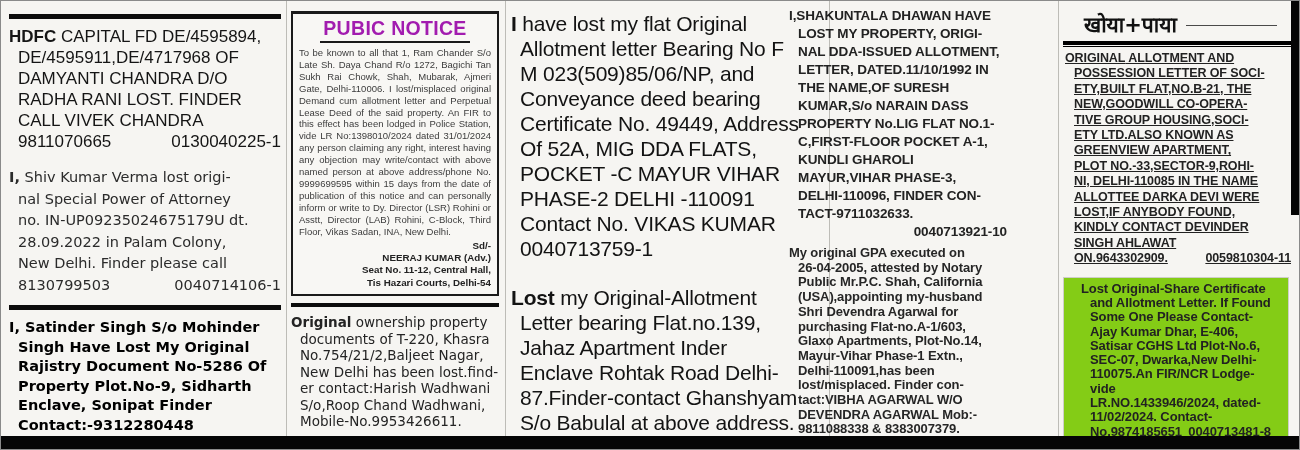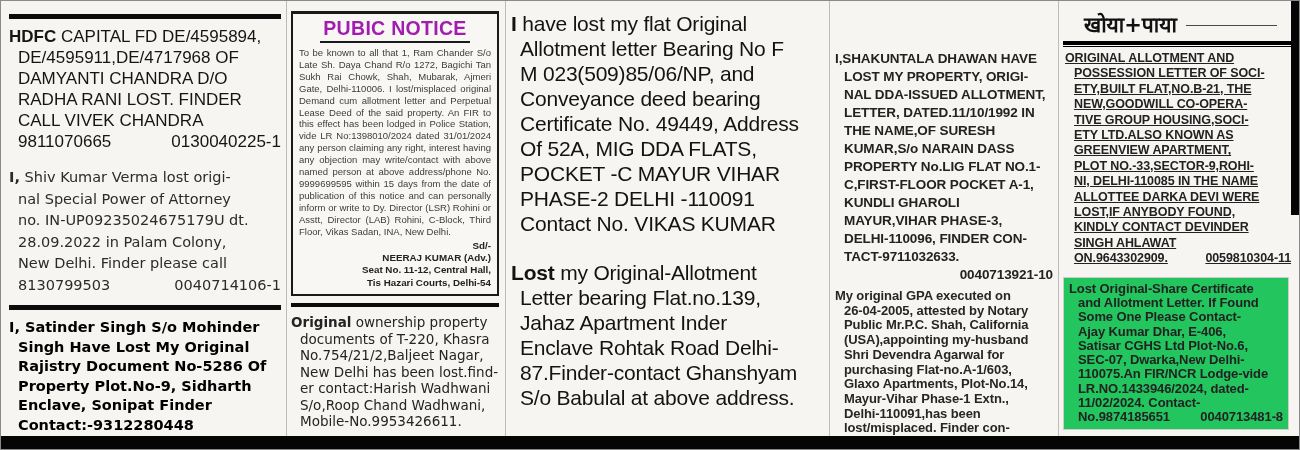--- a/index.html
+++ b/index.html
@@ -47,21 +47,21 @@
   .ad-gpa{margin:5px 2px 0 2px;font-size:13px;line-height:14.7px;font-weight:700;color:#262626;letter-spacing:-.1px;}
 
   
   .kp-head{position:relative;margin:9px 14px 0;text-align:left;}
   .kp-head::before{content:"";position:absolute;left:2px;right:2px;top:55%;border-top:1.5px solid #4a4a4a;}
   .kp-head .kp-word{position:relative;background:#f6f5f2;padding:0 9px;
     font-family:"DejaVu Sans", sans-serif;font-weight:800;font-size:21px;color:#111;}
   .kp-rule-a{height:4px;background:#000;margin:3px 2px 0;}
   .kp-rule-b{height:1px;background:#000;margin:1px 2px 0;}
   .ad-society{margin:4px 2px 0 4px;font-size:12.5px;line-height:15.4px;font-weight:700;color:#222;letter-spacing:-.1px;text-decoration:underline;}
-  .card{background:#22c55e;border:1px solid #cfcec9;padding:4px 5px;margin:10px 4px 0 2px;}
+  .card{background:#84cc16;border:1px solid #cfcec9;padding:4px 17px;margin:10px 4px 0 2px;}
   .ad-share{font-size:13px;line-height:14.3px;font-weight:700;color:#222;letter-spacing:-.1px;}
 
   .bottom-bar{position:absolute;left:0;right:0;bottom:0;height:13px;background:#050505;z-index:6;}
   .right-bar{position:absolute;right:0;top:0;width:8px;height:214px;background:#050505;z-index:6;}
 </style>
 </head>
 <body>
 
 <div class="sheet">
 
@@ -130,35 +130,36 @@
       <div class="ad-text"><span class="lead">I</span><span> have lost my flat Original
 Allotment letter Bearing No F
 M 023(509)85/06/NP, and
 Conveyance deed bearing
 Certificate No. 49449, Address
 Of 52A, MIG DDA FLATS,
 POCKET -C MAYUR VIHAR
 PHASE-2 DELHI -110091
 Contact No. VIKAS KUMAR</span></div>
       <div class="codeline">
+          <span>0040713759-1</span>
         </div>
     </div>
     <div class="ad-jahaz">
       <div class="ad-text"><span class="lead">Lost</span><span> my Original-Allotment
 Letter bearing Flat.no.139,
 Jahaz Apartment Inder
 Enclave Rohtak Road Delhi-
 87.Finder-contact Ghanshyam
 S/o Babulal at above address.</span></div>
     </div>
   </div>
 
   <div class="vdiv" style="left:828px;"></div>
 
-  <div class="col" style="left:832px;width:222px;margin-top:43px;">
+  <div class="col" style="left:786px;width:222px;">
     <div class="ad-shakuntala">
       <div class="ad-text"><span class="lead">I,SHAKUNTALA</span><span> DHAWAN HAVE
 LOST MY PROPERTY, ORIGI-
 NAL DDA-ISSUED ALLOTMENT,
 LETTER, DATED.11/10/1992 IN
 THE NAME,OF SURESH
 KUMAR,S/o NARAIN DASS
 PROPERTY No.LIG FLAT NO.1-
 C,FIRST-FLOOR POCKET A-1,
 KUNDLI GHAROLI

